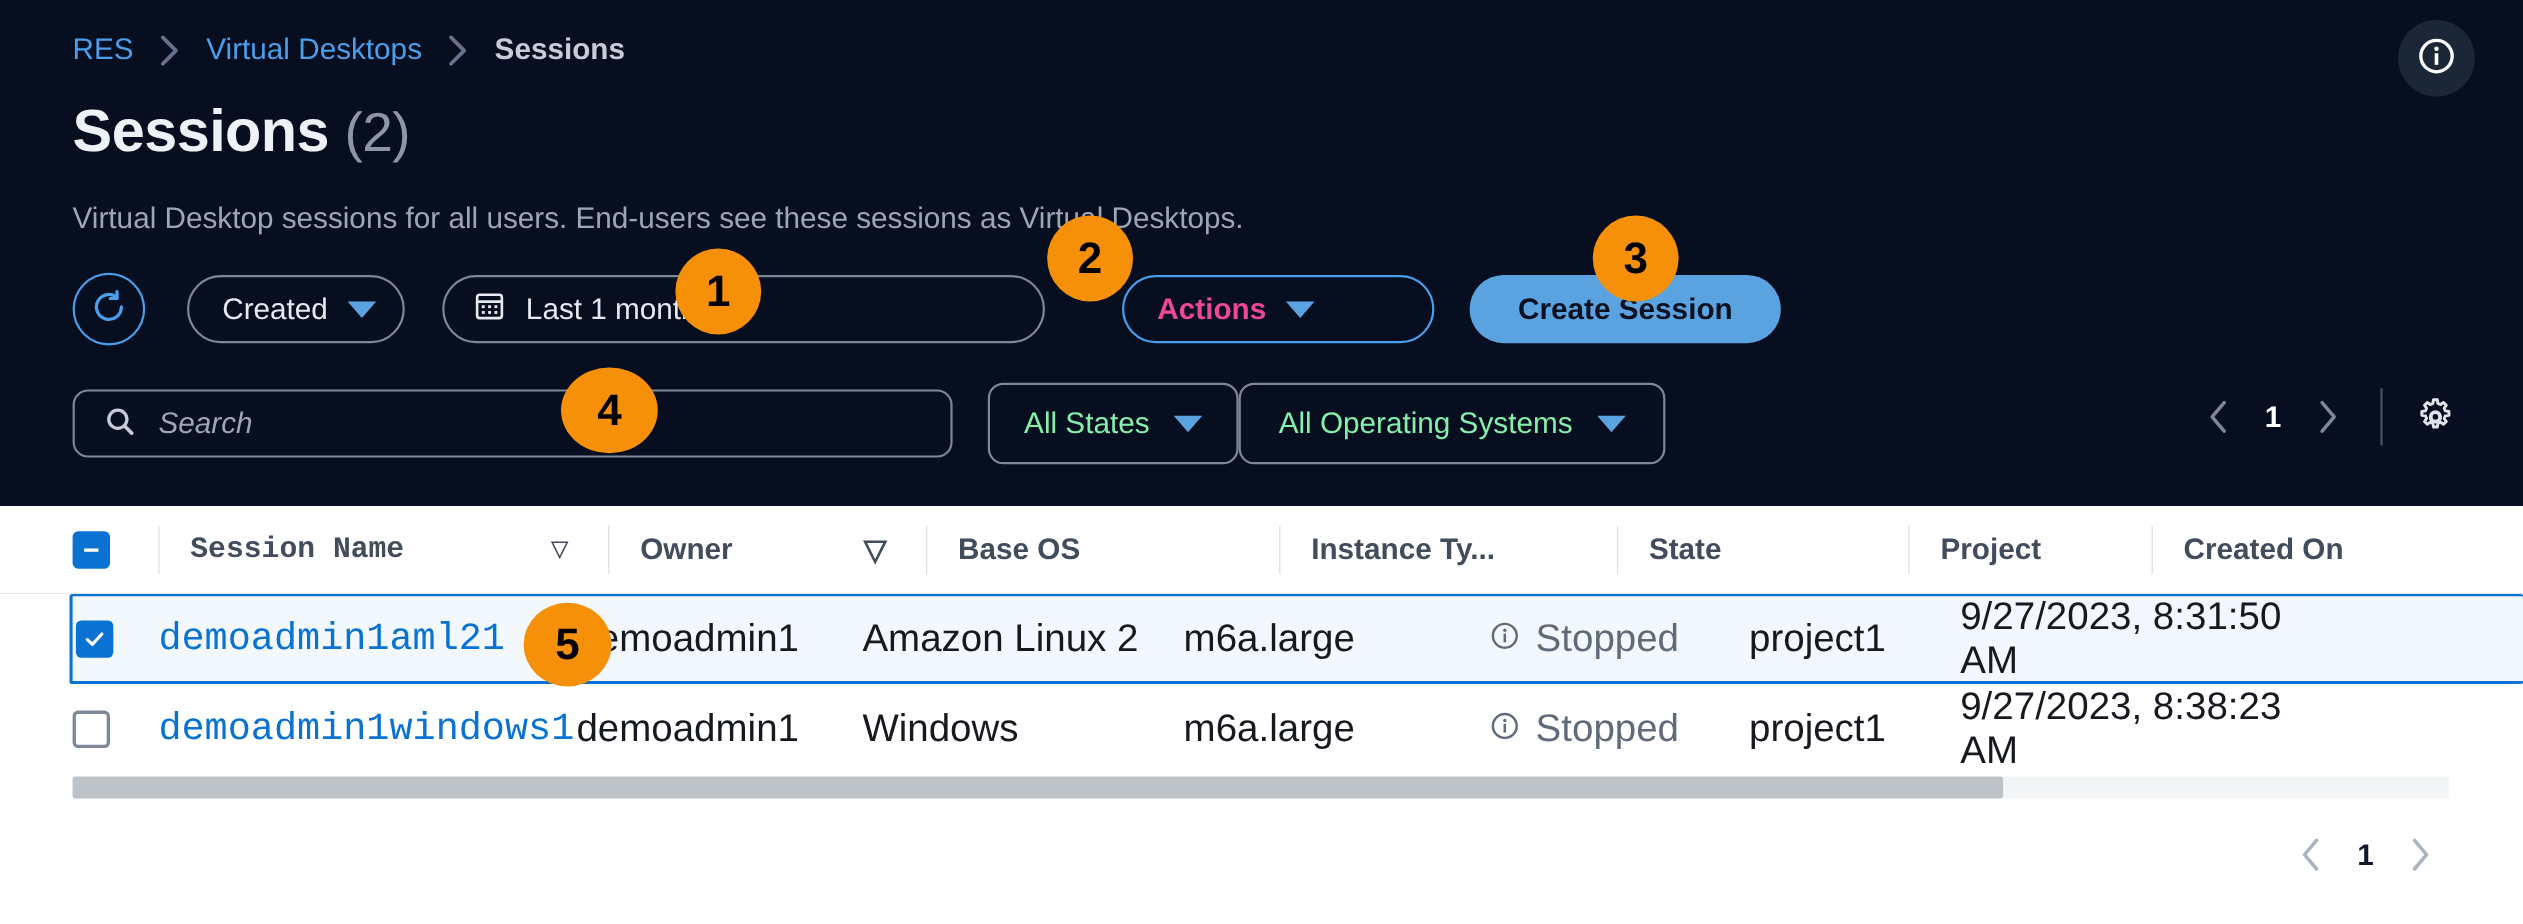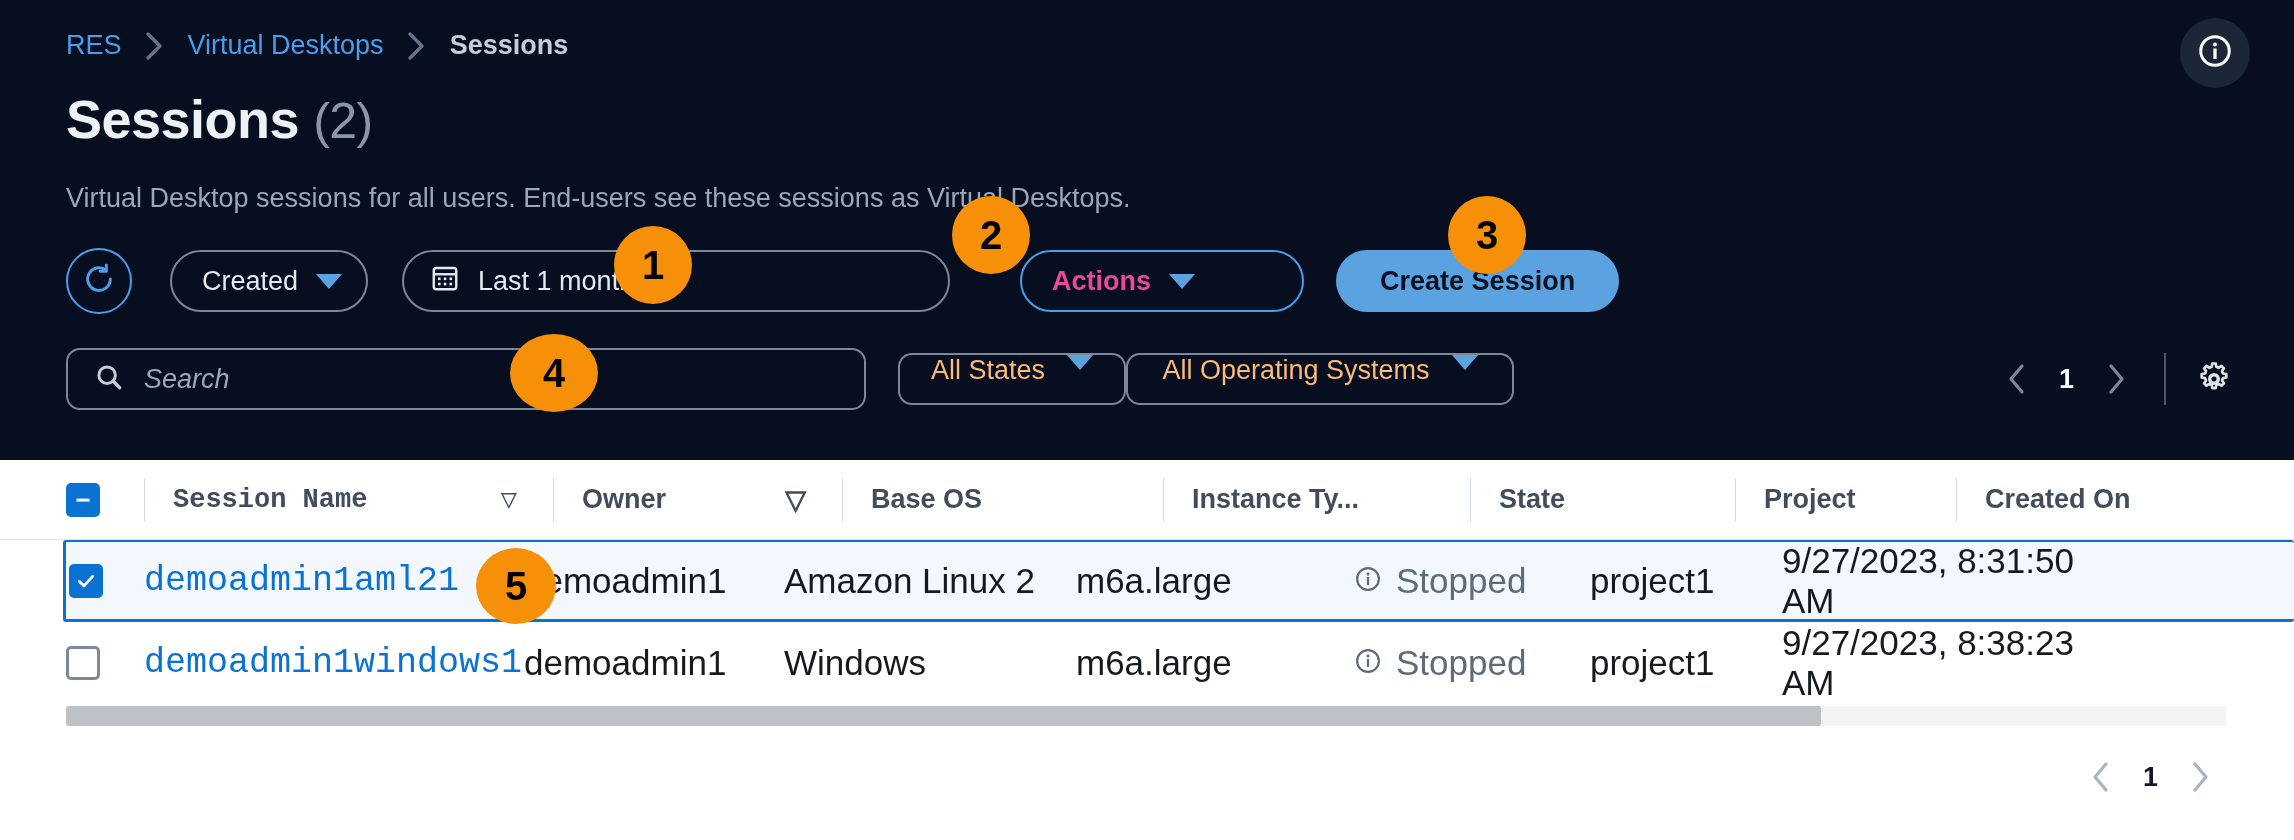--- a/index.html
+++ b/index.html
@@ -103,23 +103,23 @@
     display: flex; align-items: center;
   }
   .search-box {
     width: 800px; height: 62px;
     border: 2px solid #7d8896; border-radius: 14px;
     display: flex; align-items: center; gap: 20px;
     padding: 0 26px;
   }
   .search-box .ph { color: #9aa7b8; font-size: 27px; font-style: italic; }
   .select-pill {
-    height: 52px; border: 2px solid #7d8896; border-radius: 14px;
-    display: flex; align-items: flex-start; justify-content: center; gap: 22px;
-    color: #fdba74; font-size: 27px; padding: 0 30px;
+    height: 74px; border: 2px solid #7d8896; border-radius: 14px;
+    display: flex; align-items: center; justify-content: center; gap: 22px;
+    color: #86efac; font-size: 27px; padding: 0 30px;
   }
   .select-pill.states { margin-left: 32px; width: 228px; }
   .select-pill.os { width: 388px; }
 
   
   .top-pager {
     position: absolute; right: 60px; top: 348px;
     display: flex; align-items: center; height: 62px;
   }
   .chev { width: 40px; display: flex; align-items: center; justify-content: center; }

